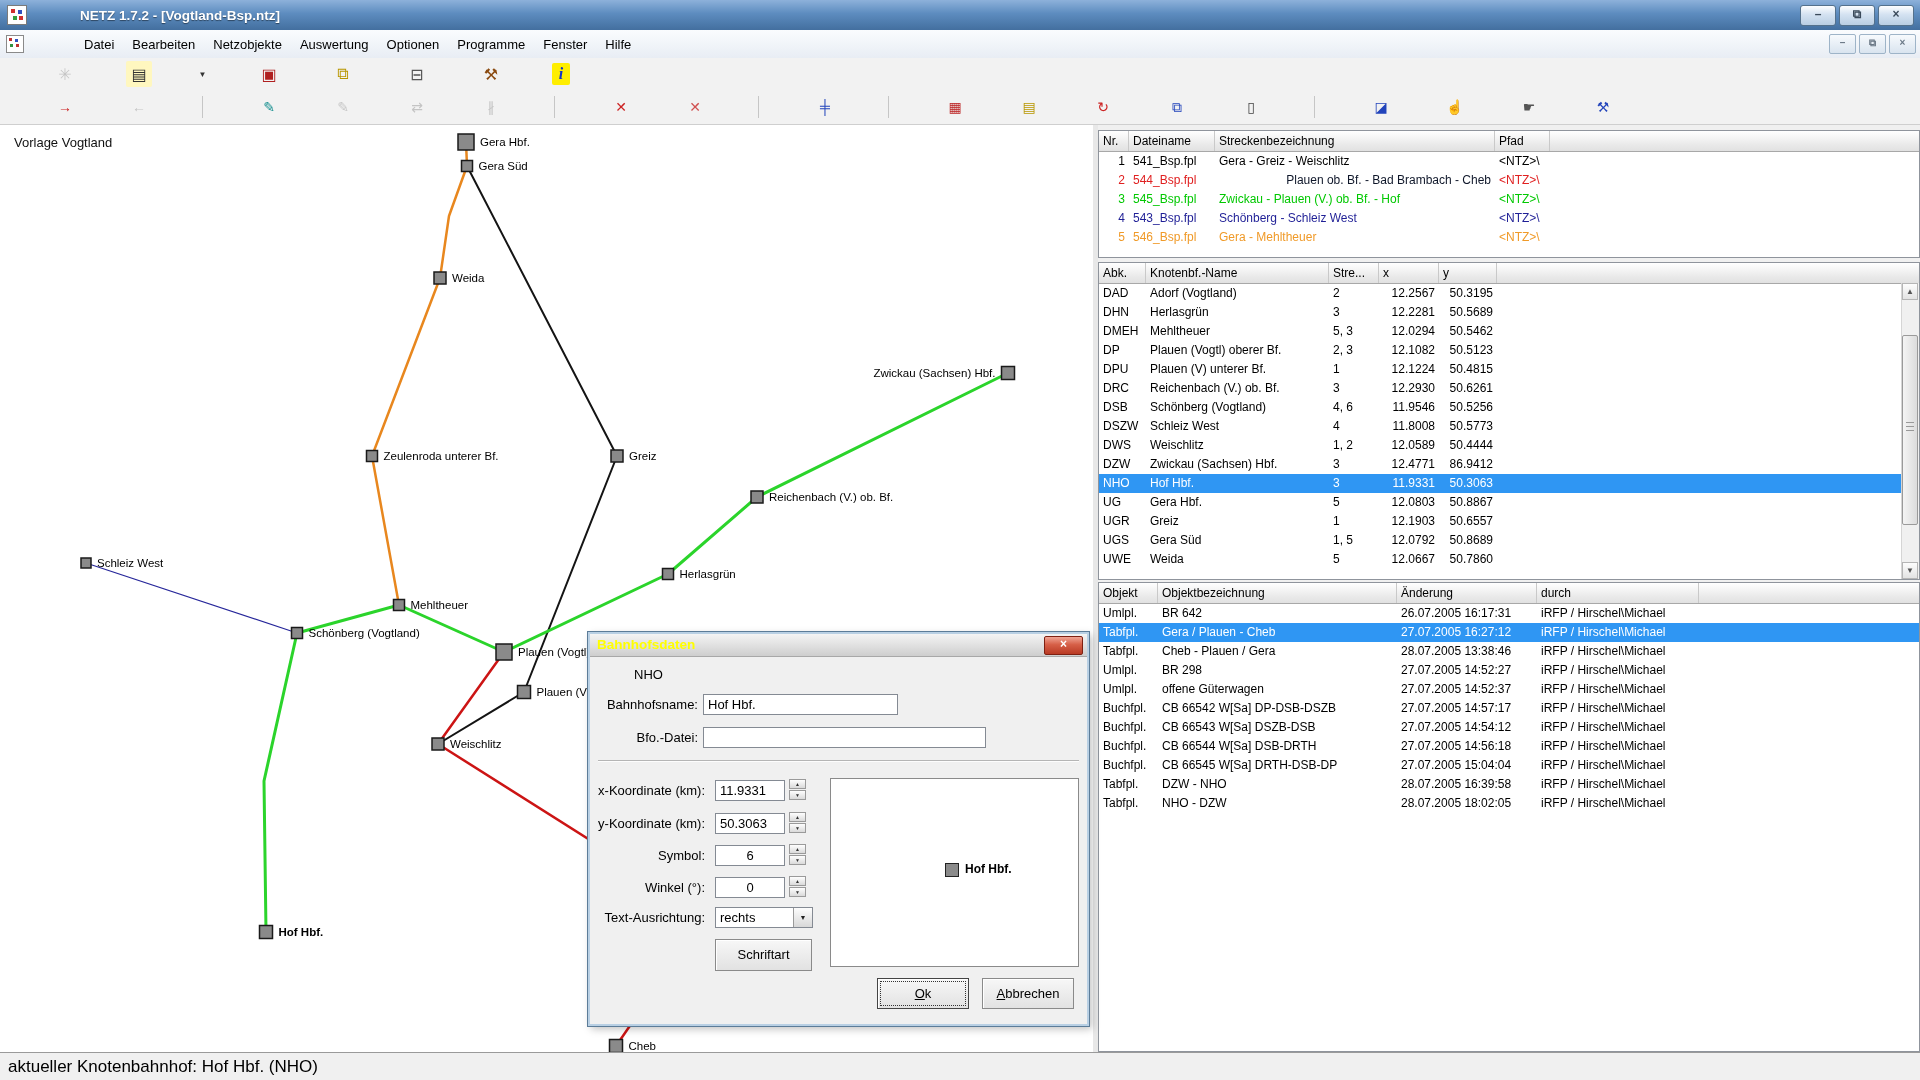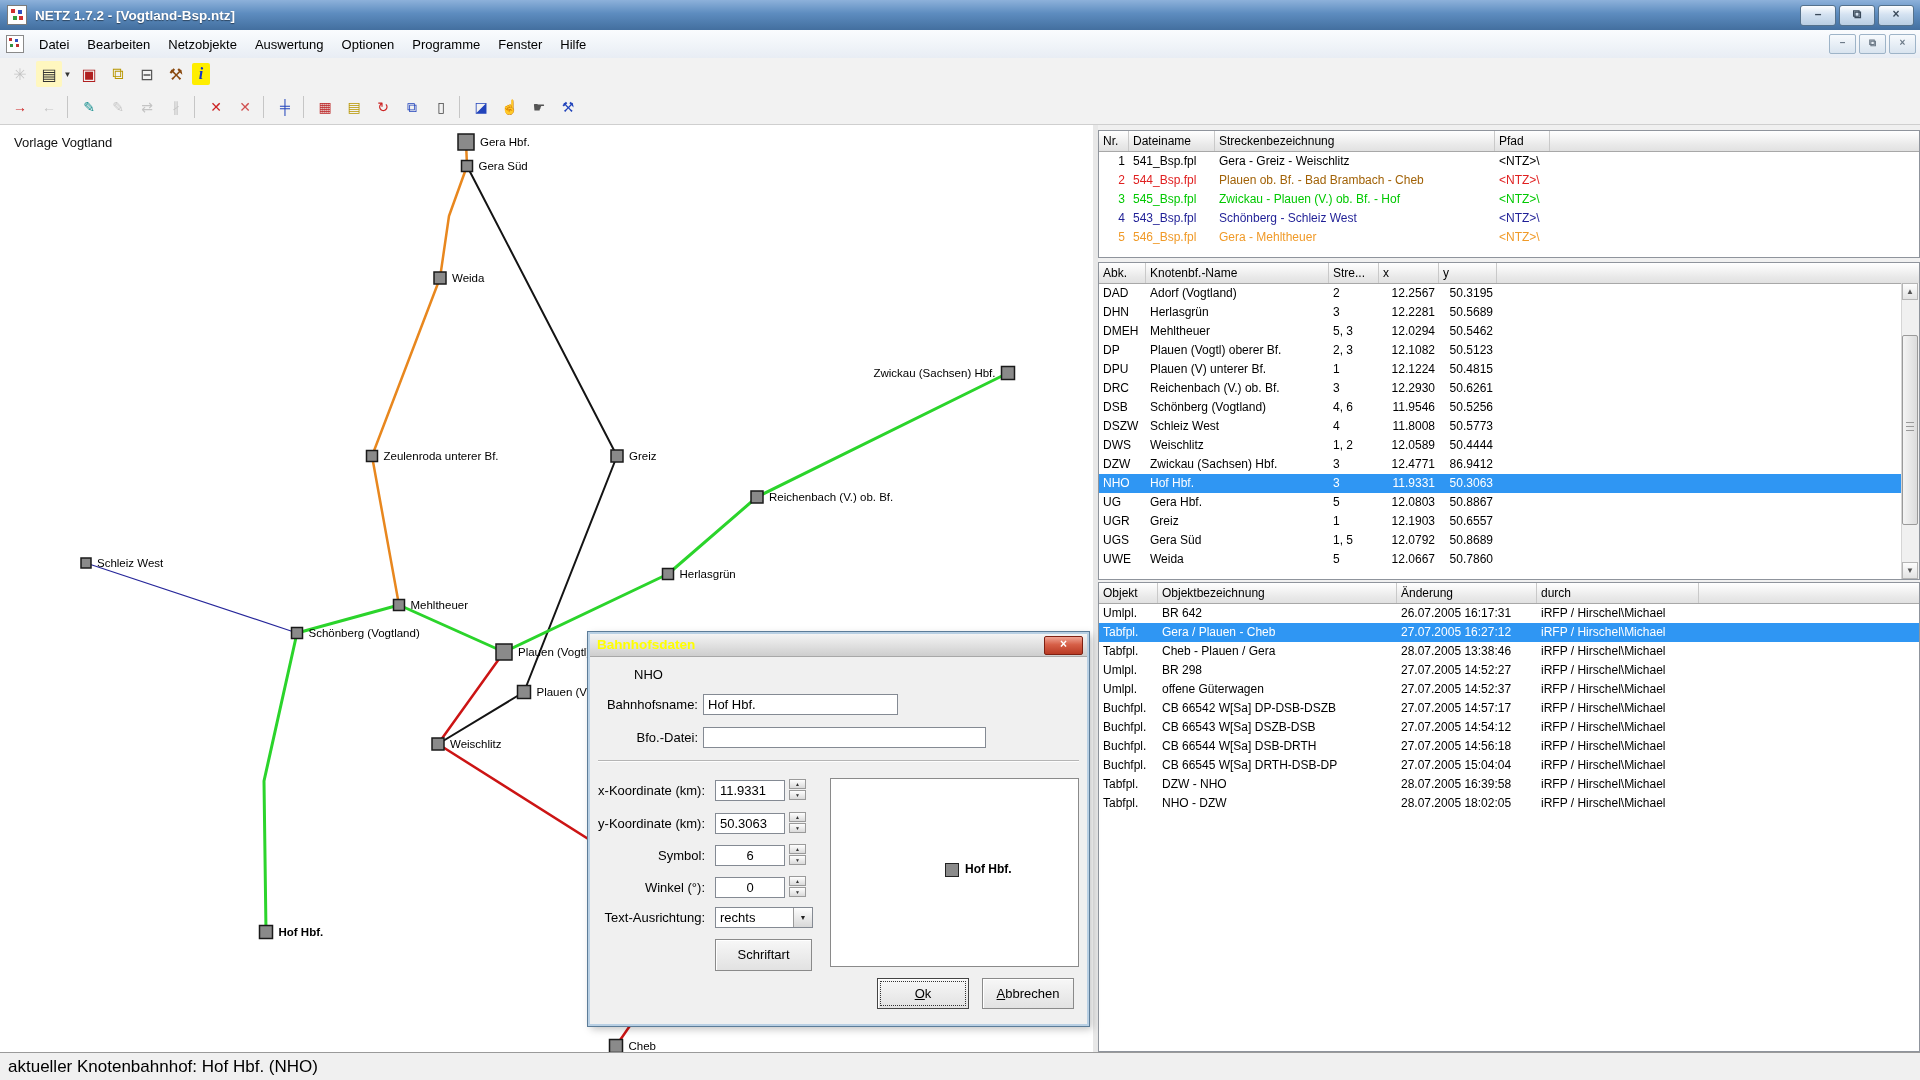--- a/index.html
+++ b/index.html
@@ -1,18 +1,18 @@
 <!DOCTYPE html>
 <html><head>
 <meta charset="utf-8">
 <style>
   html,body{margin:0;padding:0;}
   body{width:1920px;height:1080px;overflow:hidden;background:#fff;
        font-family:"Liberation Sans",sans-serif;position:relative;font-size:12px;color:#000;}
-  .abs{position:absolute;}
+  .abs{position:absolute;gap:45px;}
 
   
   .titlebar{left:0;top:0;width:1920px;height:30px;
     background:linear-gradient(#8db1da 0%,#5d8cbf 45%,#436f9f 100%);
     display:flex;align-items:center;z-index:8;}
   .app-icon{width:18px;height:18px;margin-left:7px;background:#fff;border:1px solid #7a7a7a;position:relative;}
   .app-icon i{position:absolute;left:3px;top:3px;width:4px;height:4px;background:#d03030;
     box-shadow:7px 1px 0 #3050c0,2px 7px 0 #30a040,8px 7px 0 #d03030;}
   .title-text{color:#fff;font-weight:bold;font-size:13.5px;margin-left:8px;text-shadow:0 1px 1px rgba(0,0,0,.45);}
   .win-btns{position:absolute;right:6px;top:5px;display:flex;gap:3px;}
@@ -234,21 +234,21 @@
     <div class="tr">
       <div class="td r" style="width: 30px; color: rgb(0, 0, 0);">1</div>
       <div class="td" style="width: 86px; color: rgb(0, 0, 0);">541_Bsp.fpl</div>
       <div class="td" style="width: 280px; color: rgb(0, 0, 0);">Gera - Greiz - Weischlitz</div>
       <div class="td" style="width: 55px; color: rgb(0, 0, 0);">&lt;NTZ&gt;\</div>
       <div class="td fill"></div>
     </div>
     <div class="tr">
       <div class="td r" style="width: 30px; color: rgb(224, 32, 32);">2</div>
       <div class="td" style="width: 86px; color: rgb(224, 32, 32);">544_Bsp.fpl</div>
-      <div class="td" style="width: 280px; color: #a16207;">Plauen ob. Bf. - Bad Brambach - Cheb</div>
+      <div class="td" style="width: 280px; color: #0f172a; text-align: right;">Plauen ob. Bf. - Bad Brambach - Cheb</div>
       <div class="td" style="width: 55px; color: rgb(224, 32, 32);">&lt;NTZ&gt;\</div>
       <div class="td fill"></div>
     </div>
     <div class="tr">
       <div class="td r" style="width: 30px; color: rgb(0, 200, 0);">3</div>
       <div class="td" style="width: 86px; color: rgb(0, 200, 0);">545_Bsp.fpl</div>
       <div class="td" style="width: 280px; color: rgb(0, 200, 0);">Zwickau - Plauen (V.) ob. Bf. - Hof</div>
       <div class="td" style="width: 55px; color: rgb(0, 200, 0);">&lt;NTZ&gt;\</div>
       <div class="td fill"></div>
     </div>

